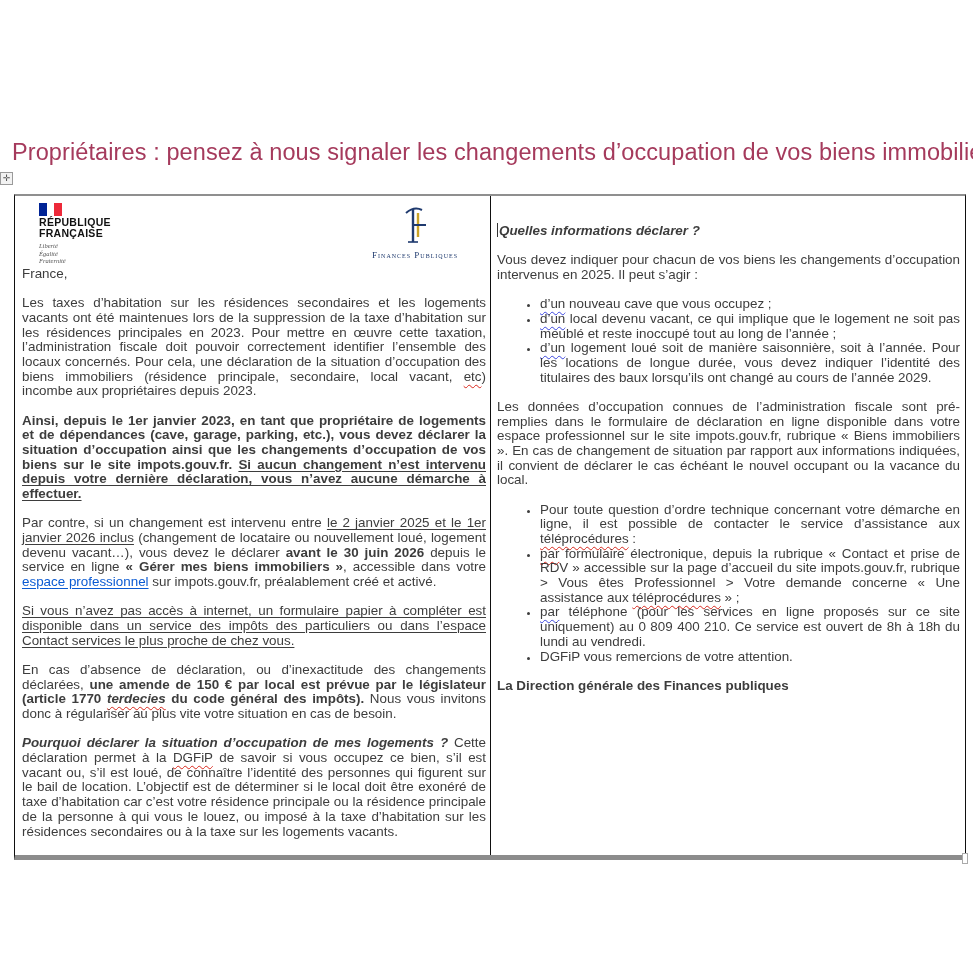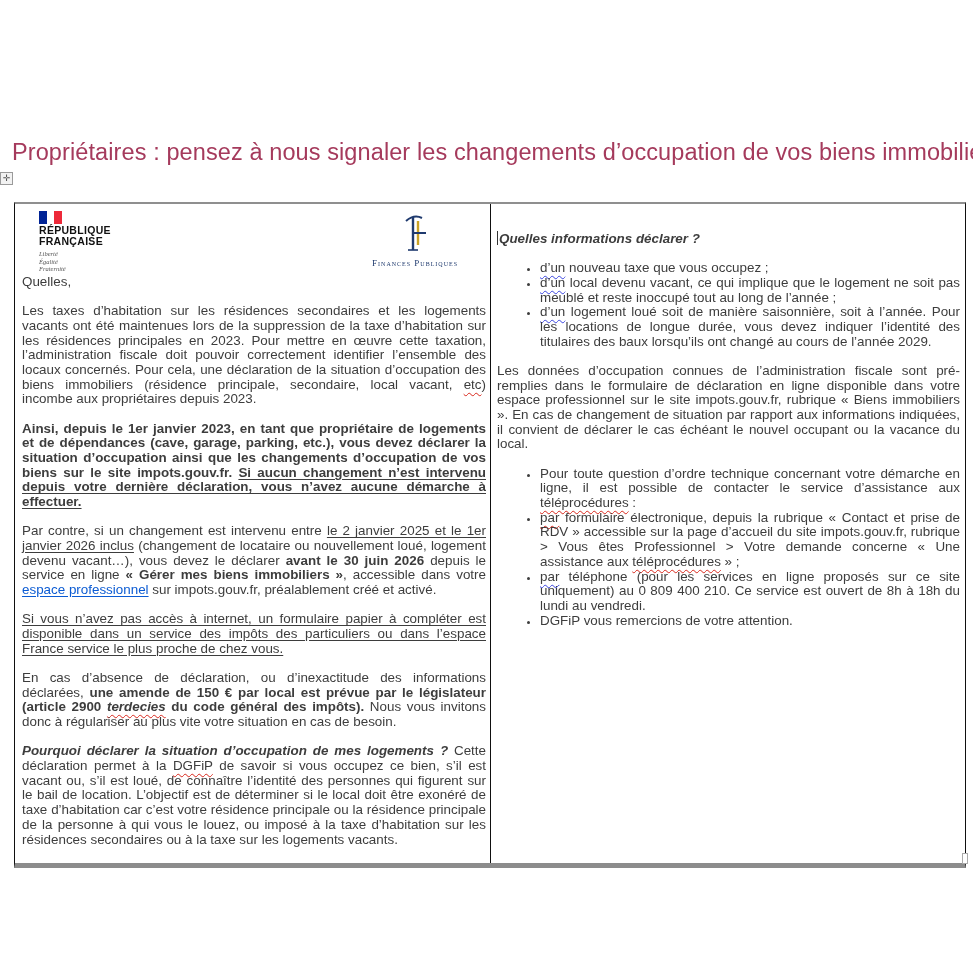--- a/index.html
+++ b/index.html
@@ -17,21 +17,21 @@
   .move-handle {
     position:absolute; left:0; top:172px; width:13px; height:13px;
     border:1px solid #9a9a9a; background:#f2f2f2; color:#555;
     font-size:9px; line-height:11px; text-align:center; cursor:move;
   }
   .resize-handle {
     position:absolute; left:962px; top:853px; width:6px; height:11px;
     border:1px solid #aaa; background:#fff;
   }
   .doc-table {
-    position:absolute; left:14px; top:202px; width:952px; height:666px;
+    position:absolute; left:14px; top:194px; width:952px; height:666px;
     display:flex;
     border-top:2px solid #8f8f8f;
     border-left:1.5px solid #0f0f0f;
     border-right:1.5px solid #0f0f0f;
     border-bottom:5px solid #8c8c8c;
     background:#fff; overflow:hidden;
   }
   .cell { overflow:hidden; }
   .cell.left  { width:476px; padding:5px 4px 0 7px; border-right:1.5px solid #0f0f0f; }
   .cell.right { flex:1; padding:5px 5px 0 6px; }
@@ -111,49 +111,51 @@
             <path d="M12 8 Q20 1 28 5" stroke="#1f3a6e" stroke-width="2" fill="none"></path>
             <line x1="19" y1="4" x2="19" y2="37" stroke="#1f3a6e" stroke-width="2.4"></line>
             <line x1="24" y1="8" x2="24" y2="32" stroke="#c9a227" stroke-width="2.4"></line>
             <line x1="19" y1="20" x2="32" y2="20" stroke="#1f3a6e" stroke-width="2"></line>
             <line x1="14" y1="37" x2="24" y2="37" stroke="#1f3a6e" stroke-width="1.6"></line>
           </svg>
           <div class="fp-label">Finances Publiques</div>
         </div>
       </div>
 
-      <p class="greet">Quelles,</p>
+      <p class="greet">France,</p>
       <p class="j"><span>Les taxes d’habitation sur les résidences secondaires et les logements vacants ont été maintenues lors de la suppression de la taxe d’habitation sur les résidences principales en 2023. Pour mettre en œuvre cette taxation, l’administration fiscale doit pouvoir correctement identifier l’ensemble des locaux concernés. Pour cela, une déclaration de la situation d’occupation des biens immobiliers (résidence principale, secondaire, local vacant, </span><span class="wr">etc</span><span>) incombe aux propriétaires depuis 2023.</span></p>
       <p class="j"><span class="b">Ainsi, depuis le 1er janvier 2023, en tant que propriétaire de logements et de dépendances (cave, garage, parking, etc.), vous devez déclarer la situation d’occupation ainsi que les changements d’occupation de vos biens sur le site impots.gouv.fr. </span><span class="bu">Si aucun changement n’est intervenu depuis votre dernière déclaration, vous n’avez aucune démarche à effectuer.</span></p>
       <p class="j"><span>Par contre, si un changement est intervenu entre </span><span class="u">le 2 janvier 2025 et le 1er janvier 2026 inclus</span><span> (changement de locataire ou nouvellement loué, logement devenu vacant…), vous devez le déclarer </span><span class="b">avant le 30 juin 2026</span><span> depuis le service en ligne </span><span class="b">« Gérer mes biens immobiliers »</span><span>, accessible dans votre </span><span class="link">espace professionnel</span><span> sur impots.gouv.fr, préalablement créé et activé.</span></p>
-      <p class="j"><span class="u">Si vous n’avez pas accès à internet, un formulaire papier à compléter est disponible dans un service des impôts des particuliers ou dans l’espace France service le plus proche de chez vous.</span></p>
-      <p class="j"><span>En cas d’absence de déclaration, ou d’inexactitude des informations déclarées, </span><span class="b">une amende de 150 € par local est prévue par le législateur (article 2900 </span><span class="wri">terdecies</span><span class="b"> du code général des impôts).</span><span> Nous vous invitons donc à régulariser au plus vite votre situation en cas de besoin.</span></p>
+      <p class="j"><span class="u">Si vous n’avez pas accès à internet, un formulaire papier à compléter est disponible dans un service des impôts des particuliers ou dans l’espace Contact services le plus proche de chez vous.</span></p>
+      <p class="j"><span>En cas d’absence de déclaration, ou d’inexactitude des changements déclarées, </span><span class="b">une amende de 150 € par local est prévue par le législateur (article 1770 </span><span class="wri">terdecies</span><span class="b"> du code général des impôts).</span><span> Nous vous invitons donc à régulariser au plus vite votre situation en cas de besoin.</span></p>
       <p class="j"><span class="b i">Pourquoi déclarer la situation d’occupation de mes logements ?</span><span> Cette déclaration permet à la </span><span class="wr">DGFiP</span><span> de savoir si vous occupez ce bien, s’il est vacant ou, s’il est loué, de connaître l’identité des personnes qui figurent sur le bail de location. L’objectif est de déterminer si le local doit être exonéré de taxe d’habitation car c’est votre résidence principale ou la résidence principale de la personne à qui vous le louez, ou imposé à la taxe d’habitation sur les résidences secondaires ou à la taxe sur les logements vacants.</span></p>
     </div>
 
     <div class="cell right">
 
       <p class="h first"><span class="caret"></span><span>Quelles informations déclarer ?</span></p>
 
+      <p class="j"><span>Vous devez indiquer pour chacun de vos biens les changements d’occupation intervenus en 2025. Il peut s’agir :</span></p>
 
       <ul>
-        <li><span><span class="wb">d’un</span><span> nouveau taxe que vous occupez ;</span></span></li>
+        <li><span><span class="wb">d’un</span><span> nouveau cave que vous occupez ;</span></span></li>
         <li><span><span class="wb">d’un</span><span> local devenu vacant, ce qui implique que le logement ne soit pas meublé et reste inoccupé tout au long de l’année ;</span></span></li>
         <li><span><span class="wb">d’un</span><span> logement loué soit de manière saisonnière, soit à l’année. Pour les locations de longue durée, vous devez indiquer l’identité des titulaires des baux lorsqu’ils ont changé au cours de l’année 2029.</span></span></li>
       </ul>
 
       <p class="j"><span>Les données d’occupation connues de l’administration fiscale sont pré-remplies dans le formulaire de déclaration en ligne disponible dans votre espace professionnel sur le site impots.gouv.fr, rubrique « Biens immobiliers ». En cas de changement de situation par rapport aux informations indiquées, il convient de déclarer le cas échéant le nouvel occupant ou la vacance du local.</span></p>
 
 
 
       <ul>
         <li><span><span>Pour toute question d’ordre technique concernant votre démarche en ligne, il est possible de contacter le service d’assistance aux </span><span class="wr">téléprocédures</span><span> :</span></span></li>
         <li><span><span class="wr">par</span><span> formulaire électronique, depuis la rubrique « Contact et prise de RDV » accessible sur la page d’accueil du site impots.gouv.fr, rubrique &gt; Vous êtes Professionnel &gt; Votre demande concerne « Une assistance aux </span><span class="wr">téléprocédures</span><span> » ;</span></span></li>
         <li><span><span class="wb">par</span><span> téléphone (pour les services en ligne proposés sur ce site uniquement) au 0 809 400 210. Ce service est ouvert de 8h à 18h du lundi au vendredi.</span></span></li>
         <li><span><span>DGFiP vous remercions de votre attention.</span></span></li>
       </ul>
 
+      <p class="b">La Direction générale des Finances publiques</p>
     </div>
   </div>
 
   <div class="resize-handle"></div>
 
 </div>
 
 </body></html>

